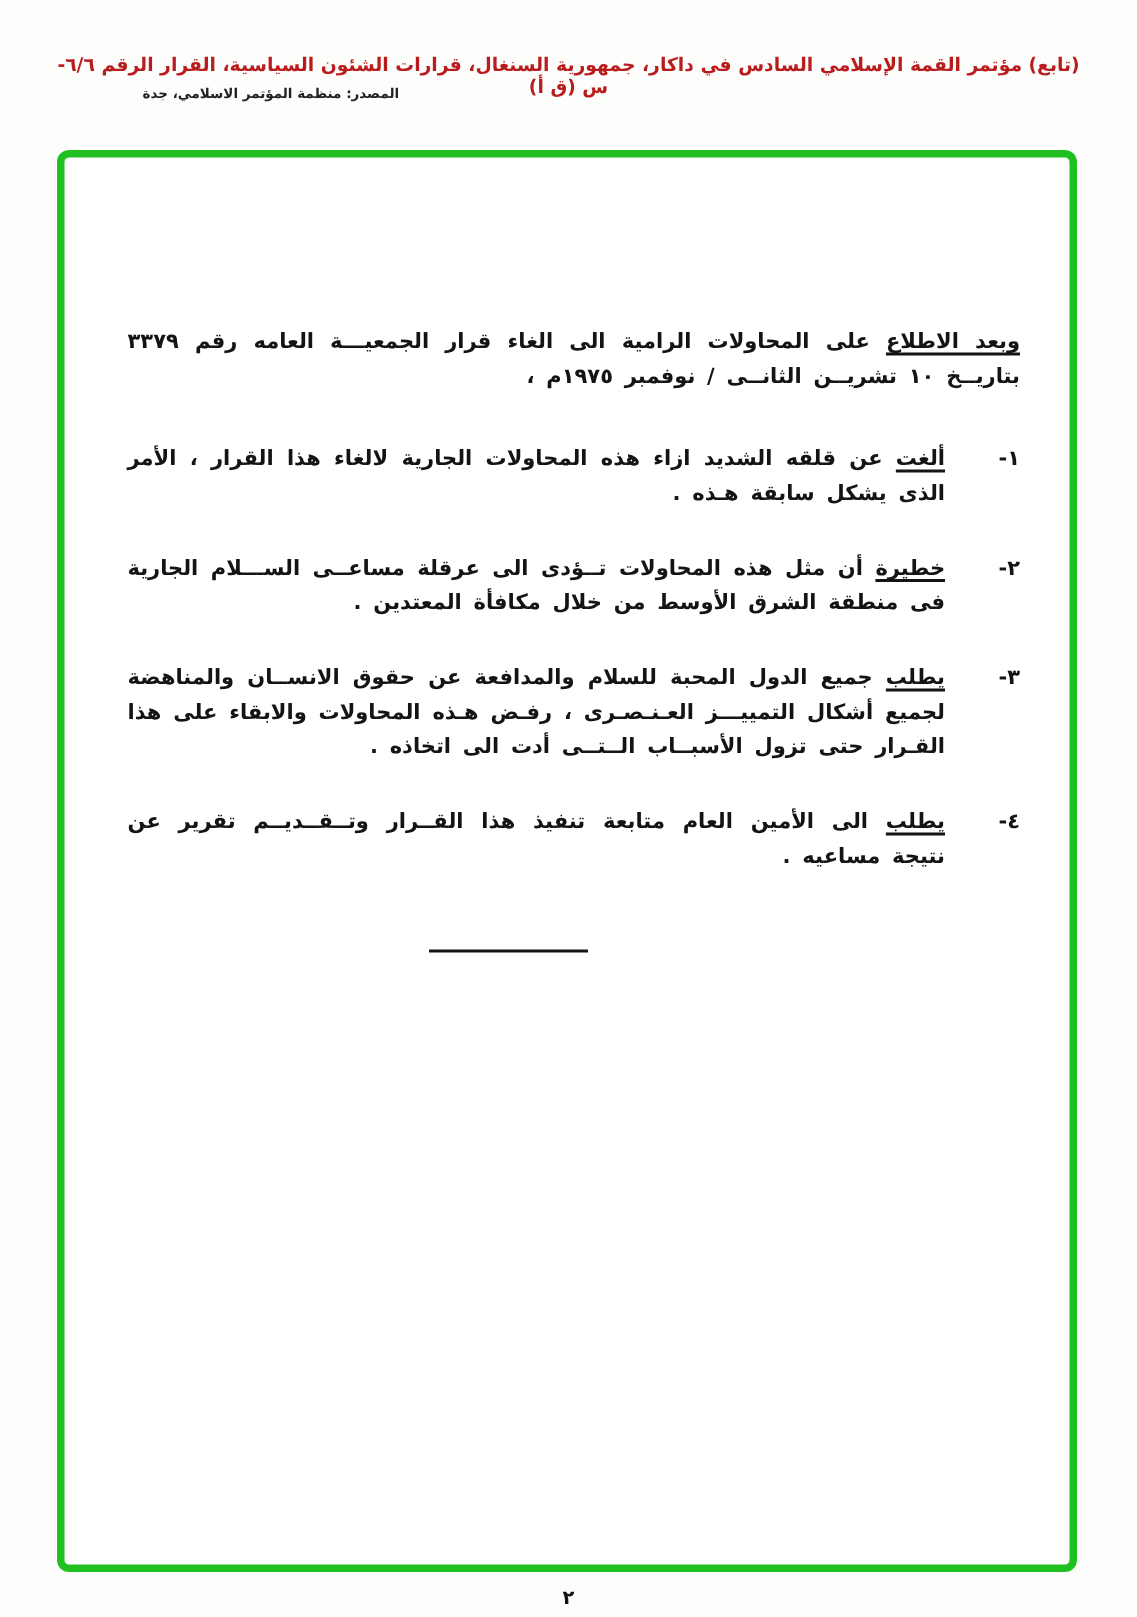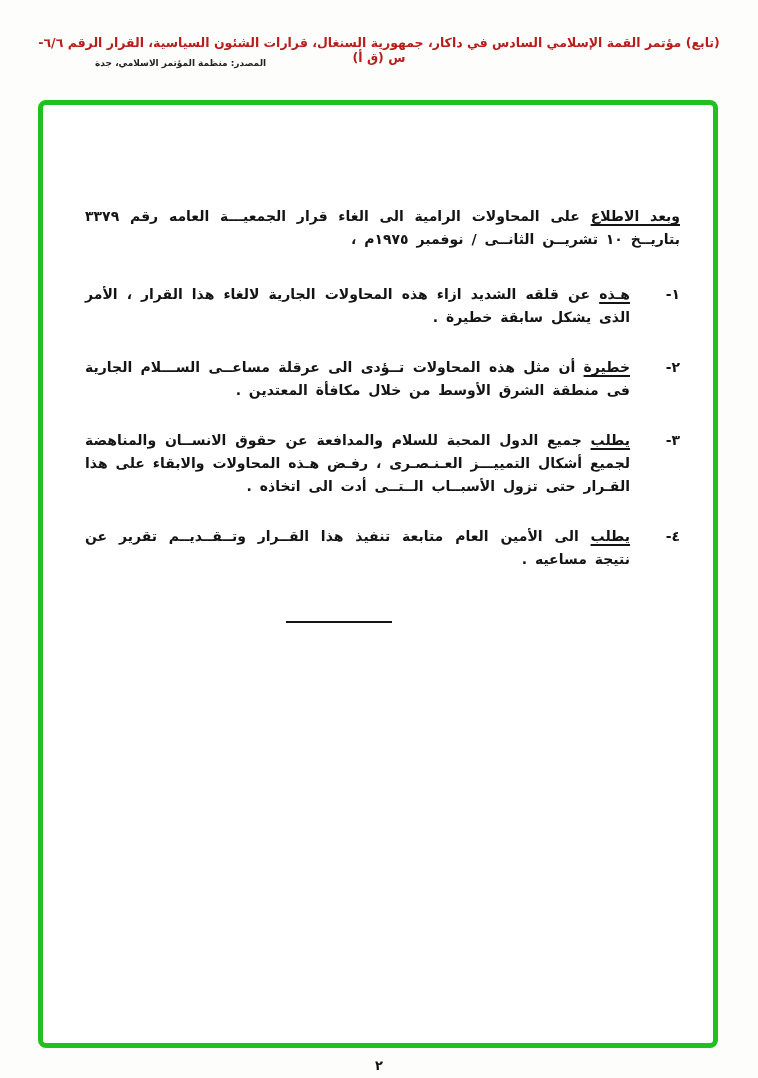--- a/index.html
+++ b/index.html
@@ -53,21 +53,21 @@
   .doc {
     direction: rtl;
     padding: 100px 33px 0 42px;
     font-size: 14px;
     font-weight: bold;
     line-height: 23px;
     word-spacing: 3px;
     color: #141414;
   }
   .para {
-    margin: 0 0 32px 0;
+    margin: 12px 0 32px 0;
     text-align: justify;
   }
   .lead {
     text-decoration: underline;
     text-decoration-thickness: 1.5px;
     text-underline-offset: 3px;
   }
   .item {
     display: flex;
     gap: 22px;
@@ -115,22 +115,22 @@
 
       <p class="para">
         <span class="lead">وبعد الاطلاع</span>
         <span>على المحاولات الرامية الى الغاء قرار الجمعيـــة العامه رقم ٣٣٧٩ بتاريــخ ١٠ تشريــن الثانــى / نوفمبر ١٩٧٥م ،</span>
       </p>
 
 
       <div class="item">
         <span class="item-num">١-</span>
         <span class="item-body">
-          <span class="lead">هـذه</span>
-          <span>عن قلقه الشديد ازاء هذه المحاولات الجارية لالغاء هذا القرار ، الأمر الذى يشكل سابقة خطيرة .</span>
+          <span class="lead">ألغت</span>
+          <span>عن قلقه الشديد ازاء هذه المحاولات الجارية لالغاء هذا القرار ، الأمر الذى يشكل سابقة هـذه .</span>
         </span>
       </div>
 
       <div class="item">
         <span class="item-num">٢-</span>
         <span class="item-body">
           <span class="lead">خطيرة</span>
           <span>أن مثل هذه المحاولات تــؤدى الى عرقلة مساعــى الســـلام الجارية فى منطقة الشرق الأوسط من خلال مكافأة المعتدين .</span>
         </span>
       </div>

